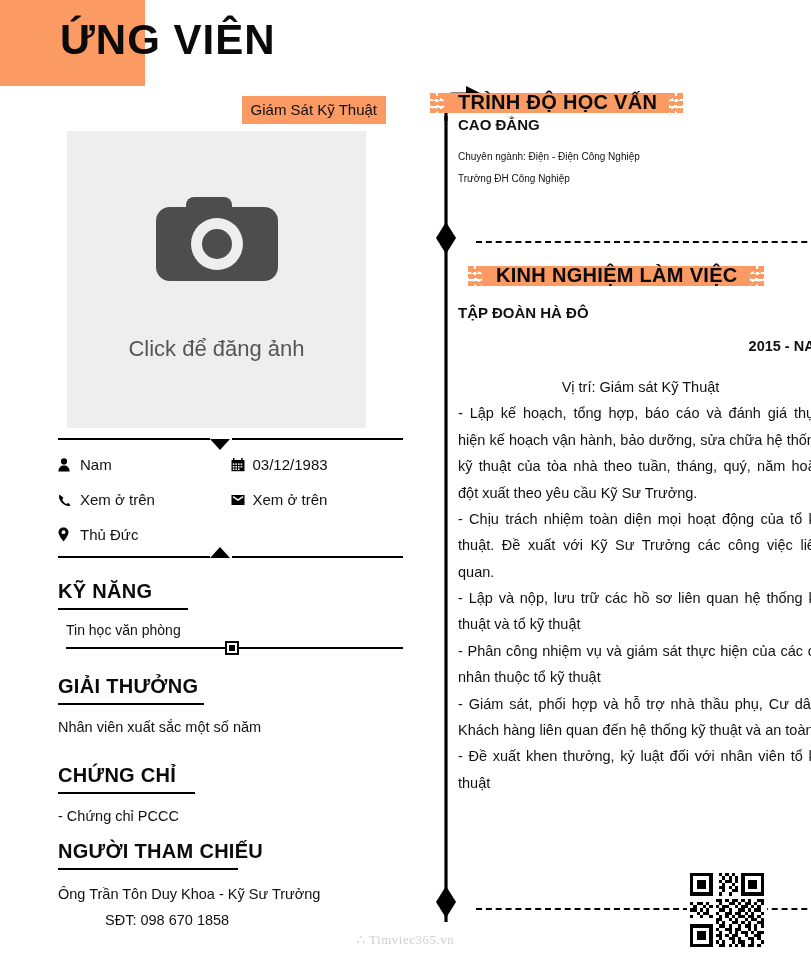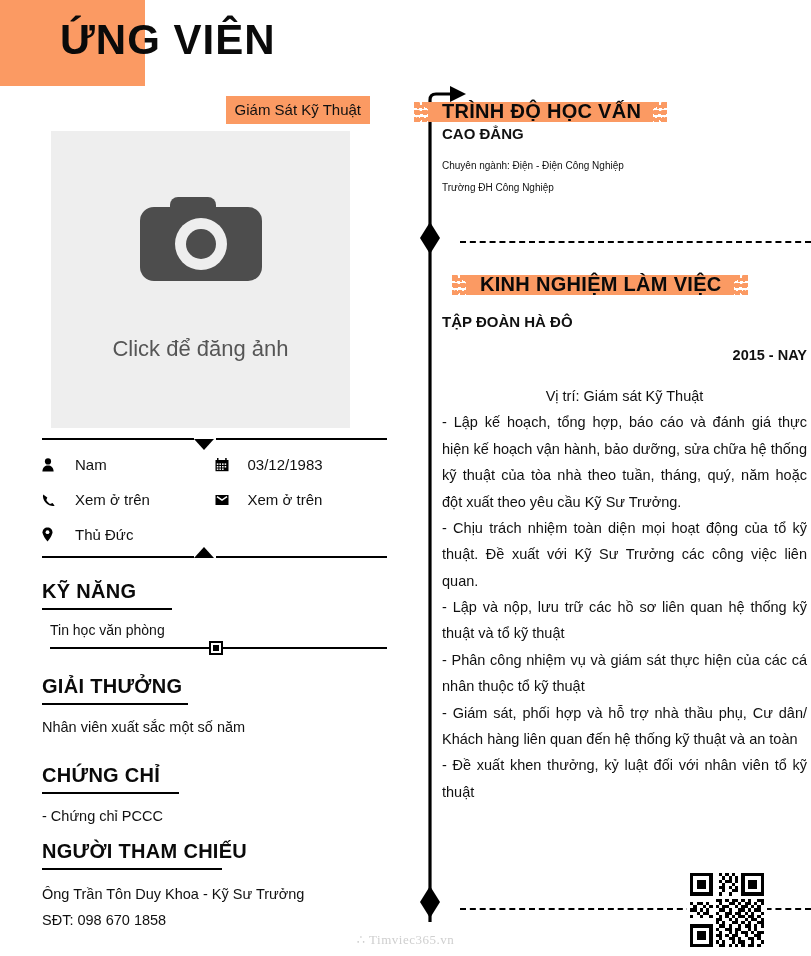--- a/index.html
+++ b/index.html
@@ -21,21 +21,21 @@
   }
   #header-title {
     position:absolute; left:60px; top:16px;
     font-size:42px; font-weight:bold;
     letter-spacing:1px;
     color:#0a0a0a;
     white-space:nowrap;
   }
 
   
-  #columns { position:absolute; left:0; top:86px; width:718px; height:870px; }
+  #columns { position:absolute; left:16px; top:86px; width:718px; height:870px; }
 
   
   #left-col { position:absolute; left:0; top:0; width:412px; height:870px; }
 
   #job-badge {
     position:absolute; right:42px; top:10px;
     background:#fb9a63;
     font-size:15px;
     padding:5px 9px 6px 9px;
     color:#111;
@@ -61,21 +61,21 @@
 
   
   #info { position:absolute; left:42px; top:370px; width:345px; }
   .info-row { display:flex; margin-bottom:18px; }
   .info-cell { display:flex; align-items:center; width:50%; }
   .info-ic {
     width:22px; flex:0 0 22px;
     display:flex; align-items:center; justify-content:flex-start;
     color:#000;
   }
-  .info-tx { font-size:15px; color:#111;margin-left:11px; }
+  .info-tx { font-size:15px; color:#111; }
 
   
   .sec { position:absolute; left:42px; width:345px; }
   .sec-title {
     font-size:20px; font-weight:bold; letter-spacing:0.3px;
     color:#0a0a0a; display:inline-block;
     padding-bottom:3px;
   }
   .sec-rule { height:2px; background:#000; width:140px; margin-top:2px; }
   .sec-body { font-size:14.5px; color:#111; margin-top:12px; line-height:1.5; }
@@ -91,21 +91,21 @@
   .skill-knob::after {
     content:""; position:absolute; left:2px; top:2px;
     width:6px; height:6px; background:#000;
   }
 
   
   #right-col { position:absolute; left:412px; top:0; width:399px; height:870px; }
 
   #timeline-svg { position:absolute; left:0; top:0; }
 
-  .hl-wrap { position:relative; display:inline-block;margin-top:9px; }
+  .hl-wrap { position:relative; display:inline-block; }
   .hl-bg {
     position:absolute; left:-14px; right:-12px; top:2px; bottom:1px;
     background:#fb9a63;
     z-index:0;
   }
   .hl-bg::before, .hl-bg::after {
     content:""; position:absolute; top:0; bottom:0; width:16px;
     background:
       radial-gradient(circle at 30% 20%, #fb9a63 38%, transparent 40%),
       radial-gradient(circle at 70% 55%, #fb9a63 30%, transparent 32%),
@@ -261,21 +261,21 @@
     <div class="sec" style="top:678px;">
       <div class="sec-title">CHỨNG CHỈ</div>
       <div class="sec-rule" style="width:137px;"></div>
       <div class="sec-body">- Chứng chỉ PCCC</div>
     </div>
 
     <div class="sec" style="top:754px;">
       <div class="sec-title">NGƯỜI THAM CHIẾU</div>
       <div class="sec-rule" style="width:180px;"></div>
       <div class="sec-body" style="margin-top:14px;">Ông Trần Tôn Duy Khoa - Kỹ Sư Trưởng</div>
-      <div class="sec-body" style="margin-top:4px;">SĐT: 098 670 1858</div>
+      <div class="sec-body" style="margin-top:4px;margin-left:47px;">SĐT: 098 670 1858</div>
     </div>
   </div>
 
   <div id="right-col">
 
     <svg id="timeline-svg" width="60" height="850" viewBox="0 0 60 850">
       <path d="M18 35 L18 14 Q18 8 24 8 L40 8" fill="none" stroke="#000" stroke-width="3.2"></path>
       <polygon points="38,0 54,8 38,16" fill="#000"></polygon>
       <line x1="18" y1="30" x2="18" y2="146" stroke="#000" stroke-width="3.2"></line>
       <polygon points="18,136 28,152 18,168 8,152" fill="#000"></polygon>

